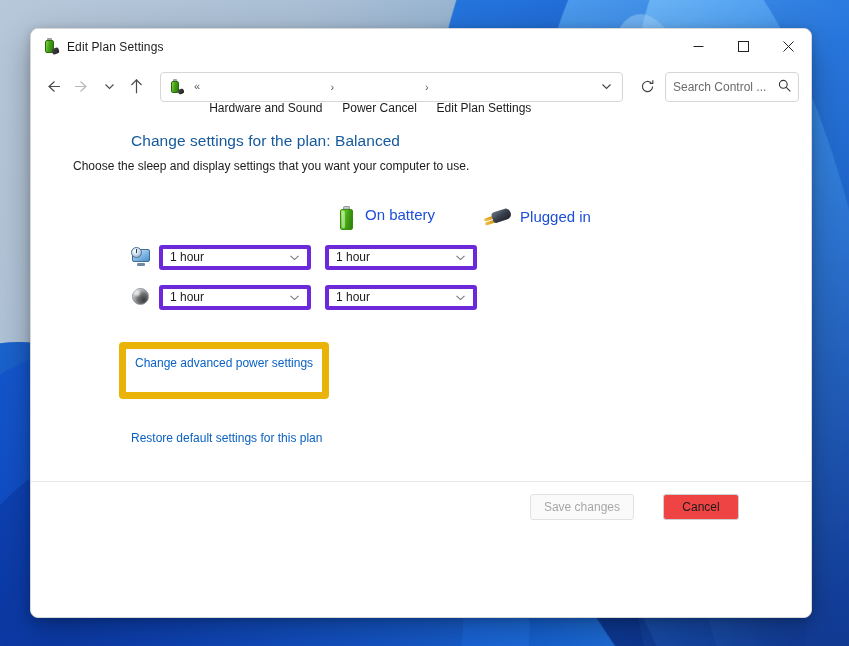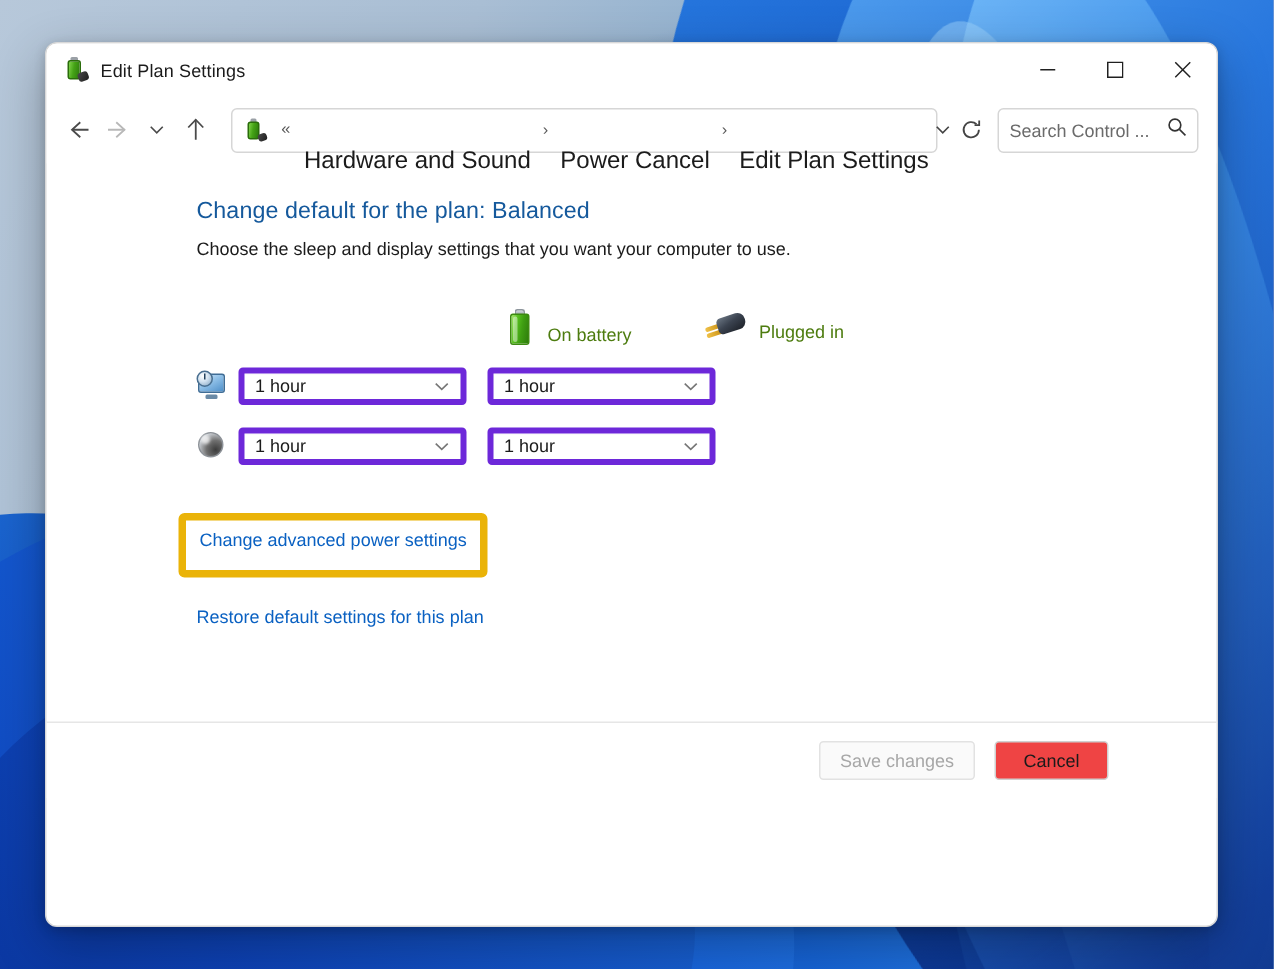--- a/index.html
+++ b/index.html
@@ -224,21 +224,21 @@
     background: linear-gradient(135deg, #4b4b4b, #1d1d1d);
     transform: rotate(-20deg);
   }
   .crumb-chev {
     color: #555;
     font-size: 11px;
     padding: 0 5px;
     line-height: 1;
   }
   .crumb {
-    font-size: 16px;
+    font-size: 12px;
     color: #1b1b1b;
     padding: 3px 4px;
     border-radius: 3px;
     white-space: nowrap;
     margin-top: 42px;
   }
   .crumb-sep {
     color: #5a5a5a;
     font-size: 11px;
     padding: 0 4px;
@@ -286,37 +286,37 @@
   }
   .page-title {
     font-size: 15.5px;
     color: #15599c;
     margin-left: 100px;
     letter-spacing: 0.05px;
   }
   .page-subtitle {
     font-size: 12px;
     color: #1b1b1b;
-    margin-left: 100px;
+    margin-left: 42px;
     margin-top: 9px;
   }
 
   .col-headers {
     display: flex;
     margin-top: 31px;
     margin-left: 100px;
     height: 28px;
     align-items: center;
   }
   .col-head {
     display: flex;
-    align-items: flex-end;
+    align-items: flex-start;
     gap: 9px;
-    font-size: 12px;
-    color: #4d7c0f;
+    font-size: 15px;
+    color: #1d4ed8;
   }
   .col-head.battery { margin-left: 207px; }
   .col-head.plugged { margin-left: 48px; }
 
   .icon-battery {
     width: 18px; height: 24px;
     position: relative;
   }
   .icon-battery .body {
     position: absolute; left: 2px; top: 3px;
@@ -440,54 +440,54 @@
     flex: 1 1 auto;
   }
   .combo-chev { color: #777; line-height: 0; }
 
   .link-wrap {
     margin-left: 100px;
     margin-top: 32px;
   }
   .highlight-box {
     display: inline-block;
-    border: 5px solid #eab308;
+    border: 7px solid #eab308;
     border-radius: 4px;
-    padding: 4px 9px 11px 9px;
+    padding: 4px 9px 21px 9px;
     margin-left: -12px;
   }
   .link {
     font-size: 12px;
     color: #0a61c2;
     text-decoration: none;
     cursor: pointer;
   }
   .link-second {
     margin-left: 100px;
-    margin-top: 17px;
+    margin-top: 29px;
   }
 
   
   .divider {
     position: absolute;
     left: 0; right: 0;
     top: 372px;
     height: 1px;
     background: #e6e6e6;
   }
   .footer {
     position: absolute;
     left: 0; right: 0;
     top: 373px;
     height: 50px;
     display: flex;
     align-items: center;
     justify-content: flex-end;
     padding-right: 72px;
-    gap: 13px;
+    gap: 29px;
     background: #fff;
   }
   .btn {
     height: 26px;
     min-width: 79px;
     border: 1px solid #d0d0d0;
     border-radius: 3px;
     background: #ef4444;
     font-family: "Liberation Sans", sans-serif;
     font-size: 12px;
@@ -606,21 +606,21 @@
       <span class="search-icon">
         <svg width="13" height="13" viewBox="0 0 13 13" fill="none" stroke="currentColor" stroke-width="1.1">
           <circle cx="5.3" cy="5.3" r="3.9"></circle>
             <path d="M8.3 8.3l4 4"></path>
         </svg>
       </span>
     </div>
   </div>
 
   <div class="content">
-    <div class="page-title">Change default for the plan: Balanced</div>
+    <div class="page-title">Change settings for the plan: Balanced</div>
     <div class="page-subtitle">Choose the sleep and display settings that you want your computer to use.</div>
 
     <div class="col-headers">
       <div class="col-head battery">
         <span class="icon-battery">
           <span class="cap"></span>
             <span class="body"></span>
             <span class="shine"></span>
         </span>
         <span>On battery</span>

